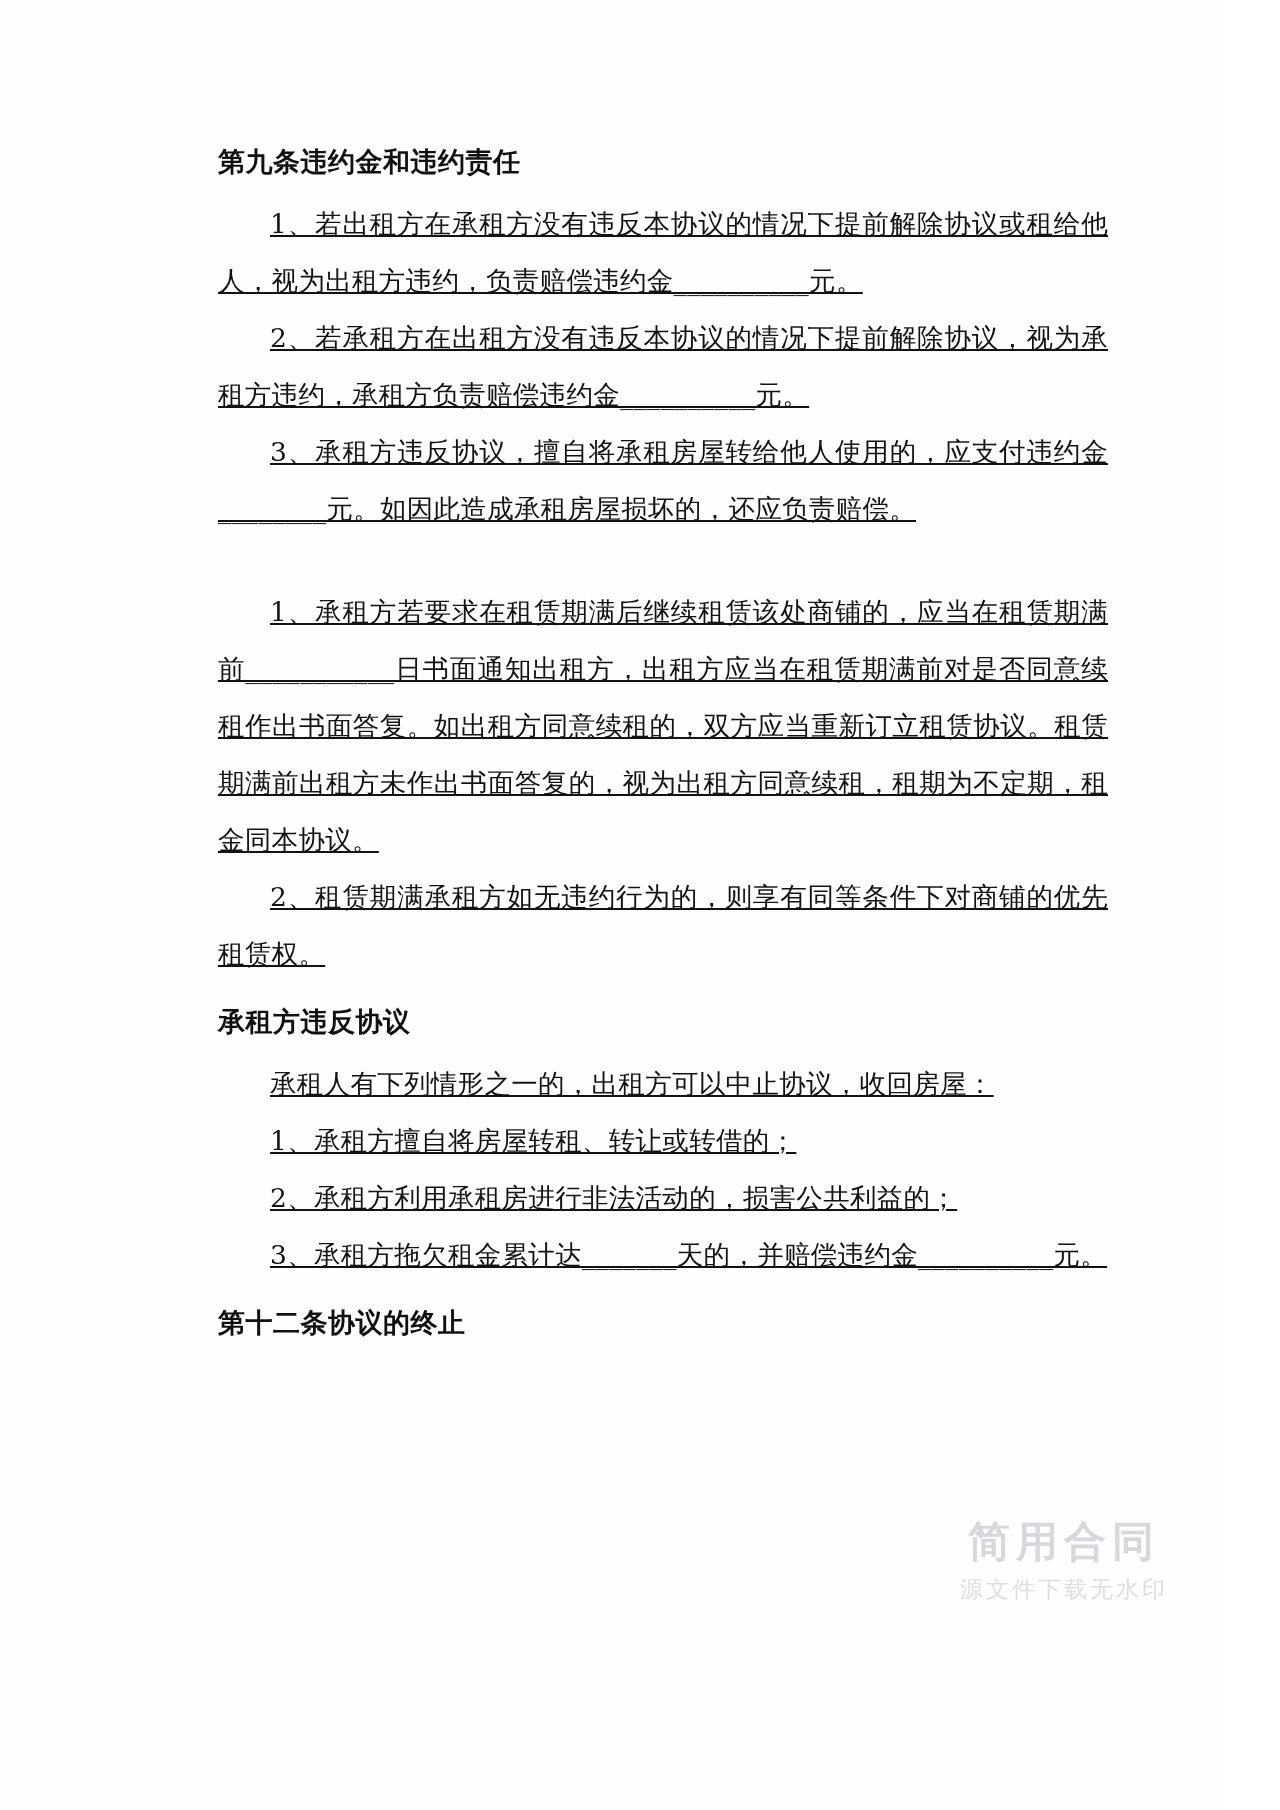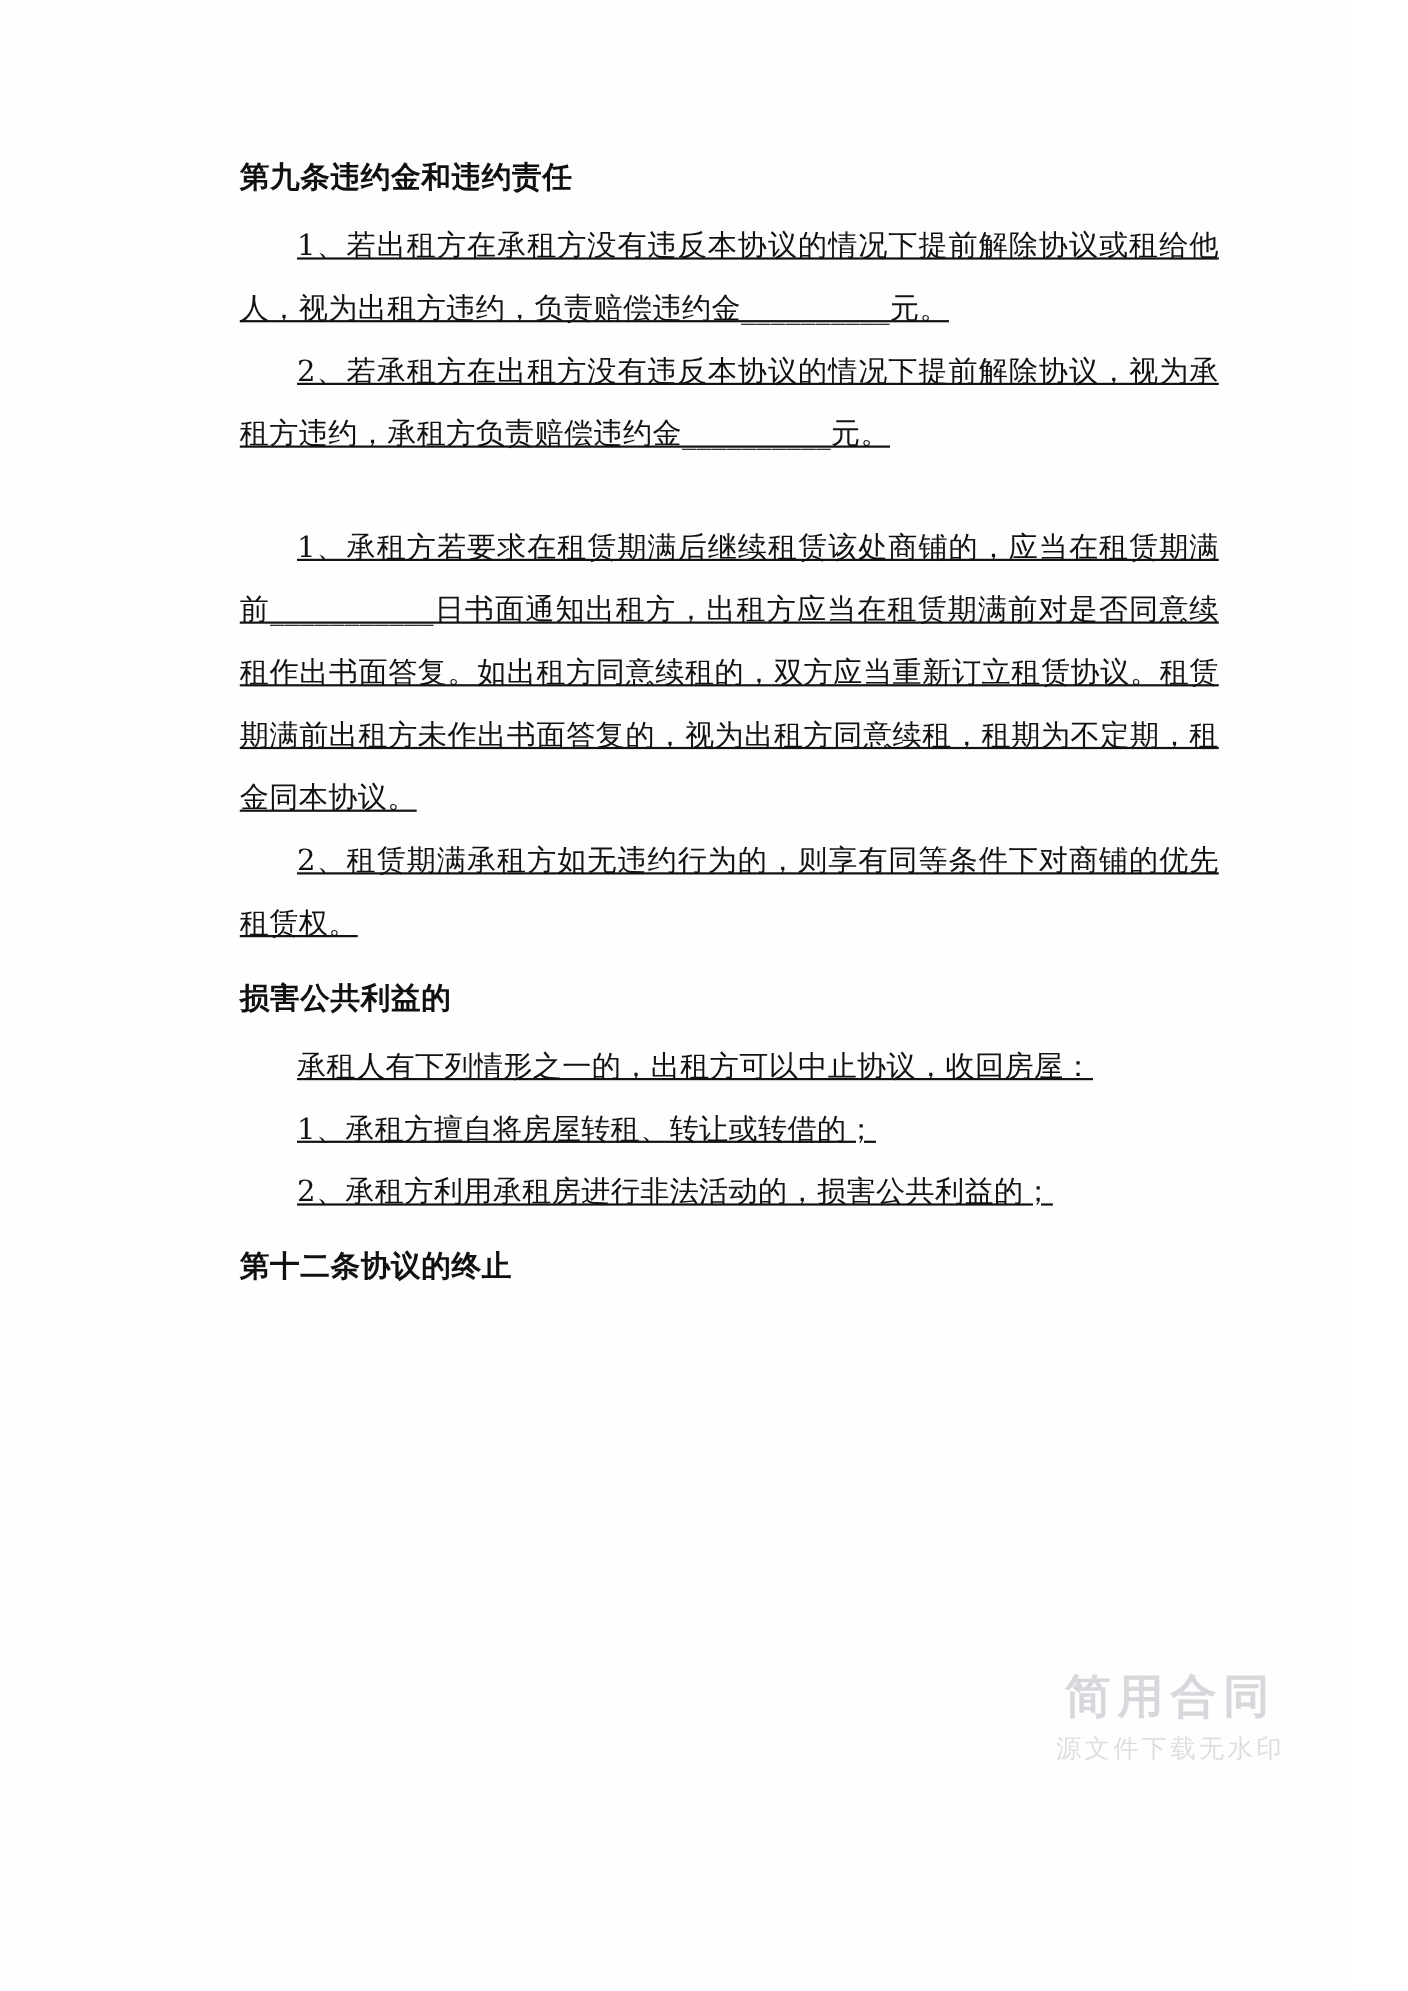--- a/index.html
+++ b/index.html
@@ -99,38 +99,40 @@
 
   <div class="doc-body">
 
     <h2 class="heading">第九条违约金和违约责任</h2>
     <div class="sp-after-head"></div>
 
     <p class="para indent">1、若出租方在承租方没有违反本协议的情况下提前解除协议或租给他人，视为出租方违约，负责赔偿违约金__________元。</p>
 
     <p class="para indent">2、若承租方在出租方没有违反本协议的情况下提前解除协议，视为承租方违约，承租方负责赔偿违约金__________元。</p>
 
+    <p class="para indent">3、承租方违反协议，擅自将承租房屋转给他人使用的，应支付违约金________元。如因此造成承租房屋损坏的，还应负责赔偿。</p>
 
     <div class="sp-head-top"></div>
     <div class="sp-after-head"></div>
 
     <p class="para indent">1、承租方若要求在租赁期满后继续租赁该处商铺的，应当在租赁期满前___________日书面通知出租方，出租方应当在租赁期满前对是否同意续租作出书面答复。如出租方同意续租的，双方应当重新订立租赁协议。租赁期满前出租方未作出书面答复的，视为出租方同意续租，租期为不定期，租金同本协议。</p>
 
     <p class="para indent">2、租赁期满承租方如无违约行为的，则享有同等条件下对商铺的优先租赁权。</p>
 
     <div class="sp-head-top"></div>
-    <h2 class="heading">损害公共利益的</h2>
+    <h2 class="heading">承租方违反协议</h2>
     <div class="sp-after-head"></div>
 
     <p class="para indent single">承租人有下列情形之一的，出租方可以中止协议，收回房屋：</p>
 
     <p class="para indent single">1、承租方擅自将房屋转租、转让或转借的；</p>
 
     <p class="para indent single">2、承租方利用承租房进行非法活动的，损害公共利益的；</p>
 
+    <p class="para indent">3、承租方拖欠租金累计达_______天的，并赔偿违约金__________元。</p>
 
     <div class="sp-head-top"></div>
     <h2 class="heading">第十二条协议的终止</h2>
 
   </div>
 
   <div id="watermark">
     <div class="wm-main">简用合同</div>
     <div class="wm-sub">源文件下载无水印</div>
   </div>

